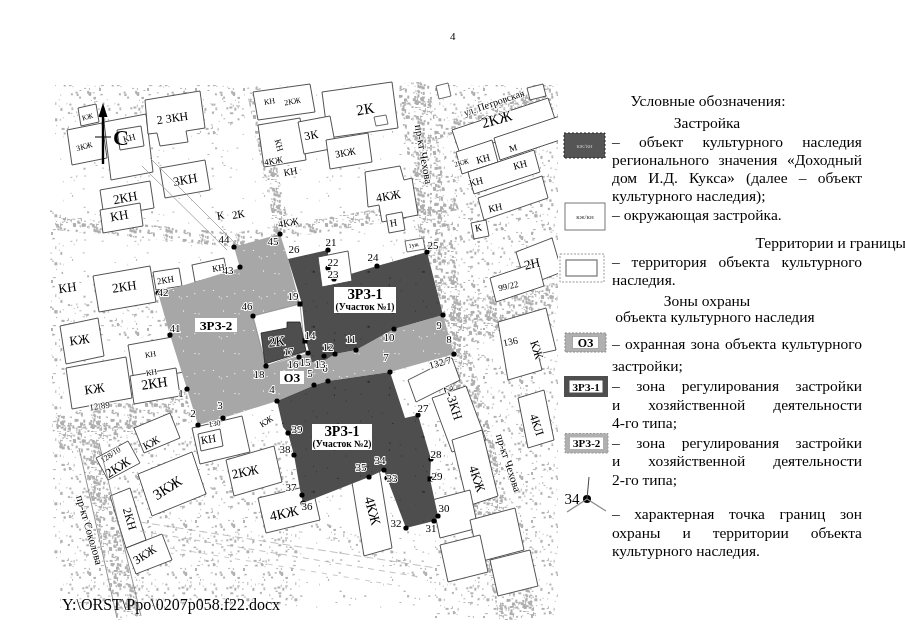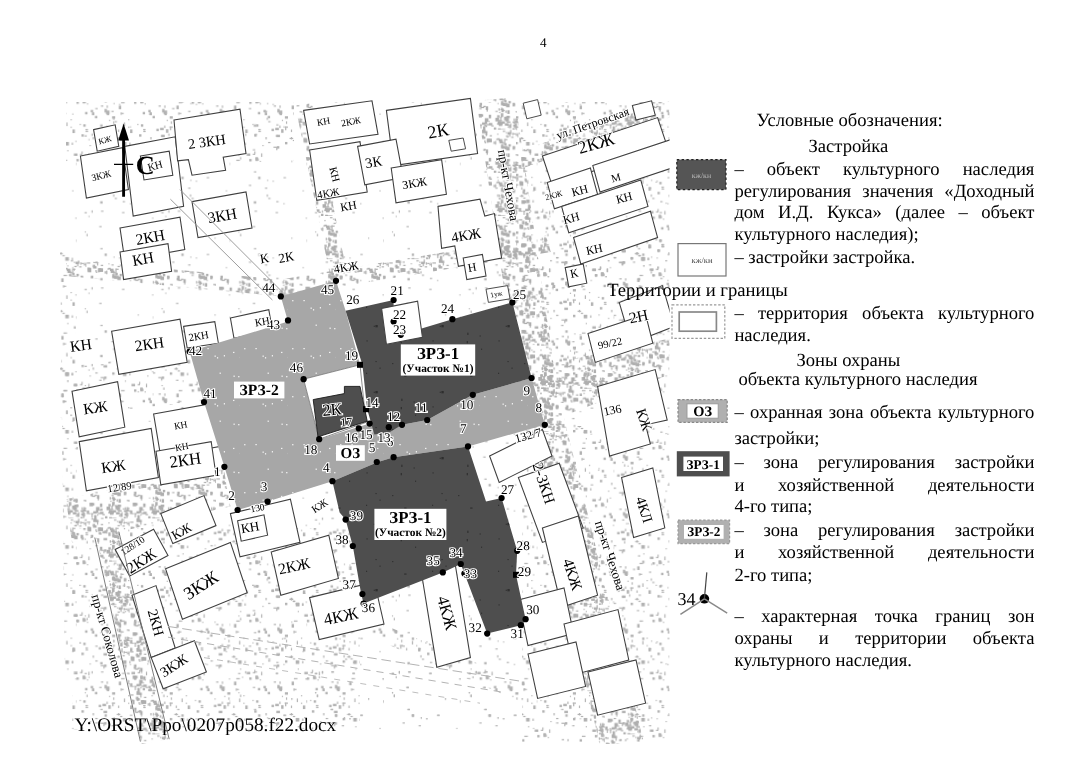--- a/index.html
+++ b/index.html
@@ -528,28 +528,28 @@
         <line x1="587" y1="499" x2="567" y2="512" stroke="#888" stroke-width="1.2"></line>
         <line x1="587" y1="499" x2="606" y2="511" stroke="#888" stroke-width="1.2"></line>
       </g>
     </svg>
 <div style="position:absolute;left:450px;top:30px;font-size:11px">4</div>
 <div style="position:absolute;left:62px;top:596px;font-size:16px">Y:\ORST\Ppo\0207p058.f22.docx</div>
 <div style="position:absolute;left:508px;top:92px;width:400px;text-align:center;font-size:15.5px">Условные обозначения:</div>
     <div style="position:absolute;left:507px;top:114px;width:400px;text-align:center;font-size:15.5px">Застройка</div>
     <div style="position:absolute;left:612px;top:133px;width:250px;font-size:15.5px;line-height:18.0px">
       <div style="text-align:justify;text-align-last:justify;white-space:normal">– объект культурного наследия</div>
-      <div style="text-align:justify;text-align-last:justify;white-space:normal">регулирования значения «Доходный</div>
+      <div style="text-align:justify;text-align-last:justify;white-space:normal">регионального значения «Доходный</div>
       <div style="text-align:justify;text-align-last:justify;white-space:normal">дом И.Д.&nbsp;Кукса» (далее – объект</div>
       <div style="white-space:normal">культурного наследия);</div>
     </div>
     <div style="position:absolute;left:612px;top:206px;width:250px;font-size:15.5px;line-height:18.0px">
-      <div style="white-space:normal">– застройки застройка.</div>
-    </div>
-    <div style="position:absolute;left:506px;top:234px;width:400px;text-align:left;font-size:15.5px">Территории и границы</div>
+      <div style="white-space:normal">– окружающая застройка.</div>
+    </div>
+    <div style="position:absolute;left:506px;top:234px;width:400px;text-align:right;font-size:15.5px">Территории и границы</div>
     <div style="position:absolute;left:612px;top:253px;width:250px;font-size:15.5px;line-height:18.0px">
       <div style="text-align:justify;text-align-last:justify;white-space:normal">– территория объекта культурного</div>
       <div style="white-space:normal">наследия.</div>
     </div>
     <div style="position:absolute;left:507px;top:292px;width:400px;text-align:center;font-size:15.5px">Зоны охраны</div>
     <div style="position:absolute;left:515px;top:308px;width:400px;text-align:center;font-size:15.5px">объекта культурного наследия</div>
     <div style="position:absolute;left:612px;top:333px;width:250px;font-size:15.5px;line-height:22px">
       <div style="text-align:justify;text-align-last:justify;white-space:normal">– охранная зона объекта культурного</div>
       <div style="white-space:normal">застройки;</div>
     </div>

